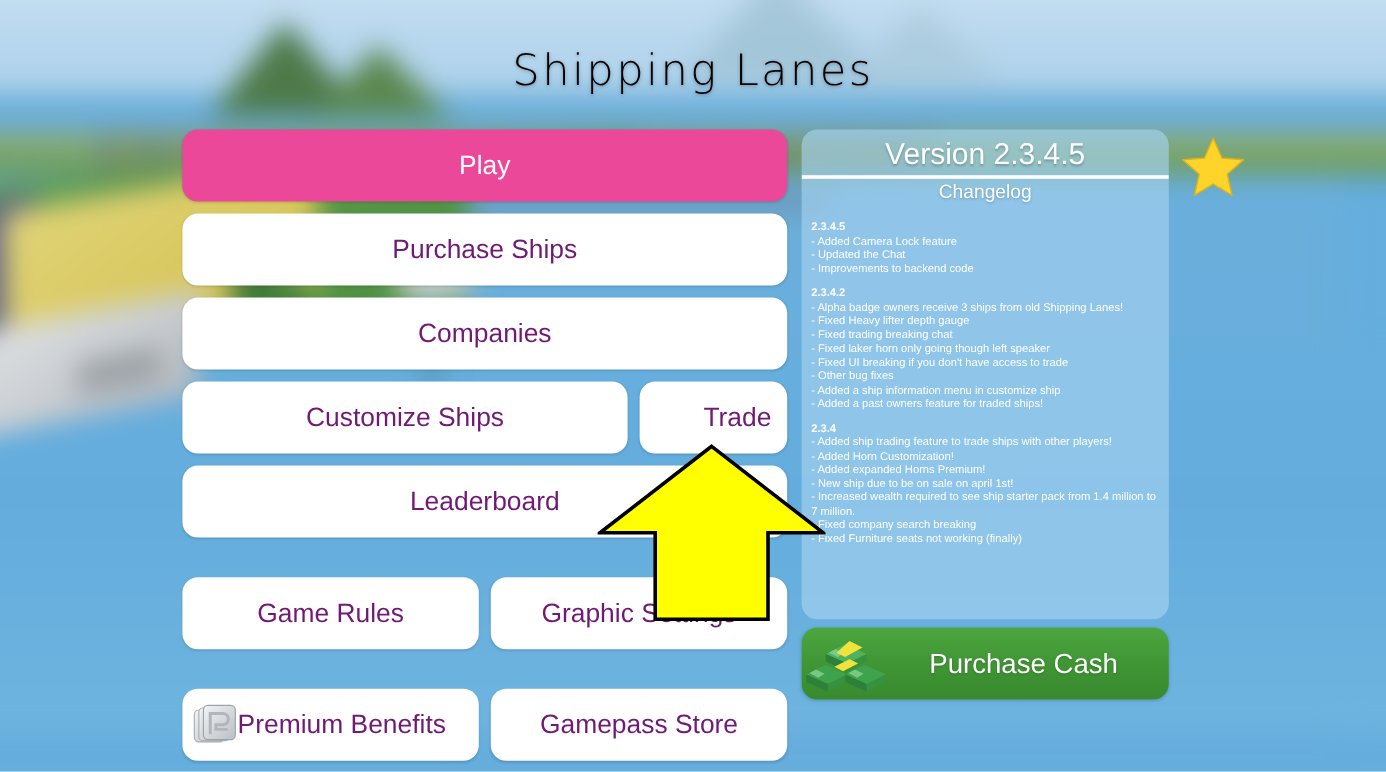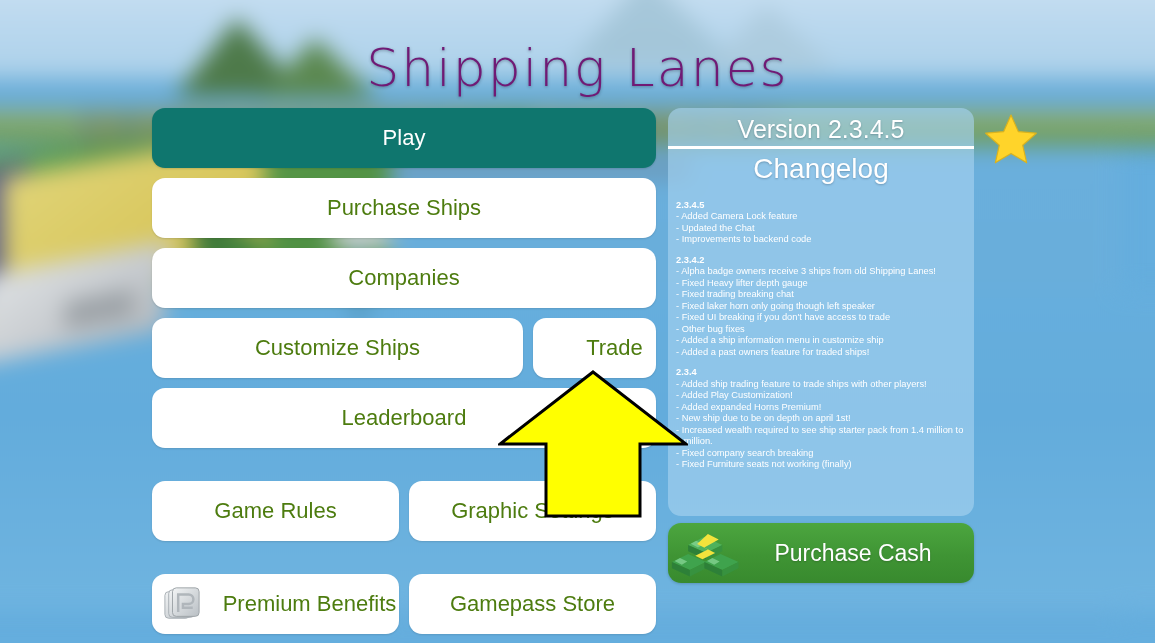--- a/index.html
+++ b/index.html
@@ -167,69 +167,69 @@
     background: rgba(110,130,145,.5);
   }
 
   
   .game-title {
     position: absolute;
     left: 0; top: 42px;
     width: 1155px;
     text-align: center;
     font-family: "DejaVu Sans", sans-serif;
-    font-size: 52px;
+    font-size: 36px;
     font-weight: 300;
     letter-spacing: 2px;
-    color: #701a75;
+    color: #000000;
     text-shadow: 0 1px 3px rgba(40,60,80,.45);
     line-height: 1;
   }
 
   
   .menu {
     position: absolute;
     left: 152px; top: 108px;
     width: 504px;
   }
   .menu-row {
     display: flex;
     gap: 10px;
     margin-bottom: 10px;
   }
   .menu-btn {
     flex: 1 1 auto;
     height: 60px;
     border-radius: 13px;
     background: #ffffff;
-    color: #4d7c0f;
+    color: #701a75;
     font-size: 22px;
     font-weight: 400;
     display: flex;
     align-items: center;
     justify-content: center;
     border: none;
     cursor: pointer;
     box-shadow: 0 1px 2px rgba(0,0,0,.12);
     font-family: "Liberation Sans", sans-serif;
     overflow: hidden;
     white-space: nowrap;
   }
   .menu-btn.primary {
-    background: #0f766e;
+    background: #ec4899;
     color: #ffffff;
   }
   .menu-btn.w-trade   { flex: 0 0 123px; padding-left: 40px; }
   .menu-btn.w-left-lg { flex: 0 0 371px; }
   .menu-btn.w-half    { flex: 0 0 247px; margin-top: 23px; }
 
   .premium-btn {
-    justify-content: center;
+    justify-content: flex-start;
     padding-left: 8px;
-    gap: 22px;
+    gap: 0;
   }
   .premium-icon {
     flex: 0 0 auto;
     width: 38px; height: 38px;
     display: block;
   }
 
   
   .changelog-panel {
     position: absolute;
@@ -248,21 +248,21 @@
     text-shadow: 0 1px 2px rgba(40,70,95,.35);
     line-height: 1.25;
   }
   .cl-rule {
     height: 3px;
     background: #ffffff;
     margin: 1px 0 2px 0;
   }
   .cl-subtitle {
     text-align: center;
-    font-size: 28px;
+    font-size: 16px;
     font-weight: 400;
     color: #ffffff;
     text-shadow: 0 1px 2px rgba(40,70,95,.35);
     line-height: 1.3;
     padding-bottom: 6px;
   }
   .cl-body {
     padding: 6px 4px 8px 8px;
     font-size: 9.3px;
     line-height: 1.24;
@@ -436,23 +436,23 @@
         <div class="cl-line">- Fixed laker horn only going though left speaker</div>
         <div class="cl-line">- Fixed UI breaking if you don't have access to trade</div>
         <div class="cl-line">- Other bug fixes</div>
         <div class="cl-line">- Added a ship information menu in customize ship</div>
         <div class="cl-line">- Added a past owners feature for traded ships!</div>
       </div>
 
       <div class="cl-block">
         <div class="cl-head">2.3.4</div>
         <div class="cl-line">- Added ship trading feature to trade ships with other players!</div>
-        <div class="cl-line">- Added Play Customization!</div>
+        <div class="cl-line">- Added Horn Customization!</div>
         <div class="cl-line">- Added expanded Horns Premium!</div>
-        <div class="cl-line">- New ship due to be on depth on april 1st!</div>
+        <div class="cl-line">- New ship due to be on sale on april 1st!</div>
         <div class="cl-line">- Increased wealth required to see ship starter pack from 1.4 million to 7 million.</div>
         <div class="cl-line">- Fixed company search breaking</div>
         <div class="cl-line">- Fixed Furniture seats not working (finally)</div>
       </div>
 
     </div>
   </div>
 
   <button class="cash-btn">
     <svg class="cash-icon" viewBox="0 0 86 60">

